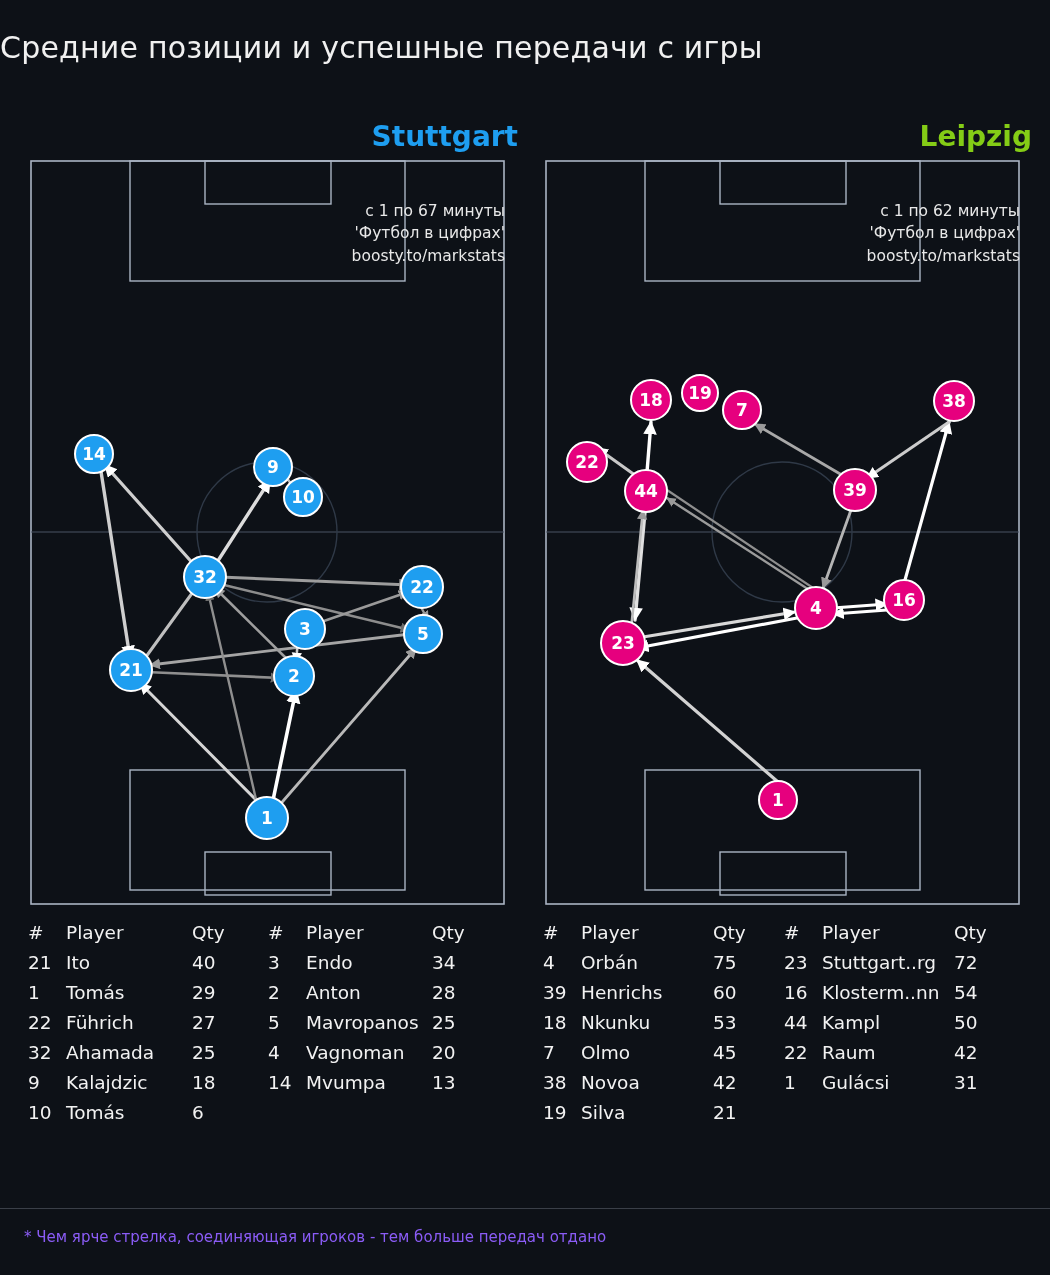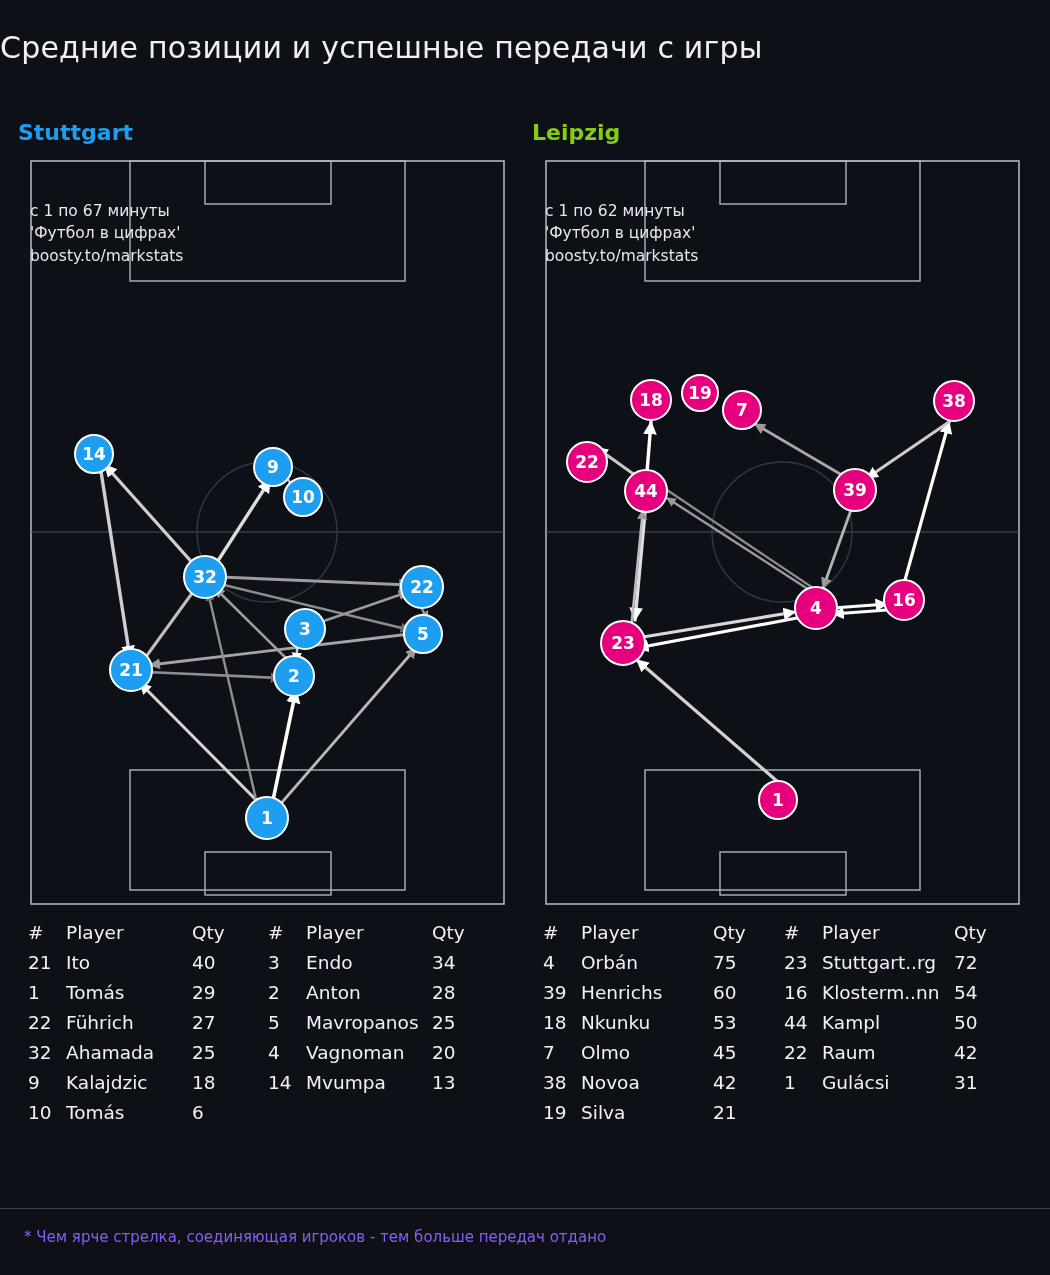--- a/index.html
+++ b/index.html
@@ -28,42 +28,42 @@
     width: 1050px;
     text-align: left;
     font-size: 30px;
     color: #f0f0f0;
     letter-spacing: 0.2px;
   }
   .team-name {
     position: absolute;
     top: 120px;
     width: 500px;
-    text-align: left;
-    font-size: 22px;
+    text-align: right;
+    font-size: 28px;
     font-weight: bold;
   }
   .team-left  { left: 18px;  color: #1e9ef0; }
   .team-right { left: 532px; color: #84cc16; }
 
   .pitch {
     position: absolute;
     top: 160px;
     width: 475px;
     height: 745px;
   }
   .pitch-left  { left: 30px; }
   .pitch-right { left: 545px; }
 
   .pitch svg { display: block; }
 
   .note {
     position: absolute;
     width: 100%;
-    text-align: left;
+    text-align: right;
     top: 40px;
     font-size: 15.5px;
     color: #e8e8e8;
     line-height: 1.45;
   }
 
   .node {
     position: absolute;
     border-radius: 50%;
     border: 2px solid #ffffff;

